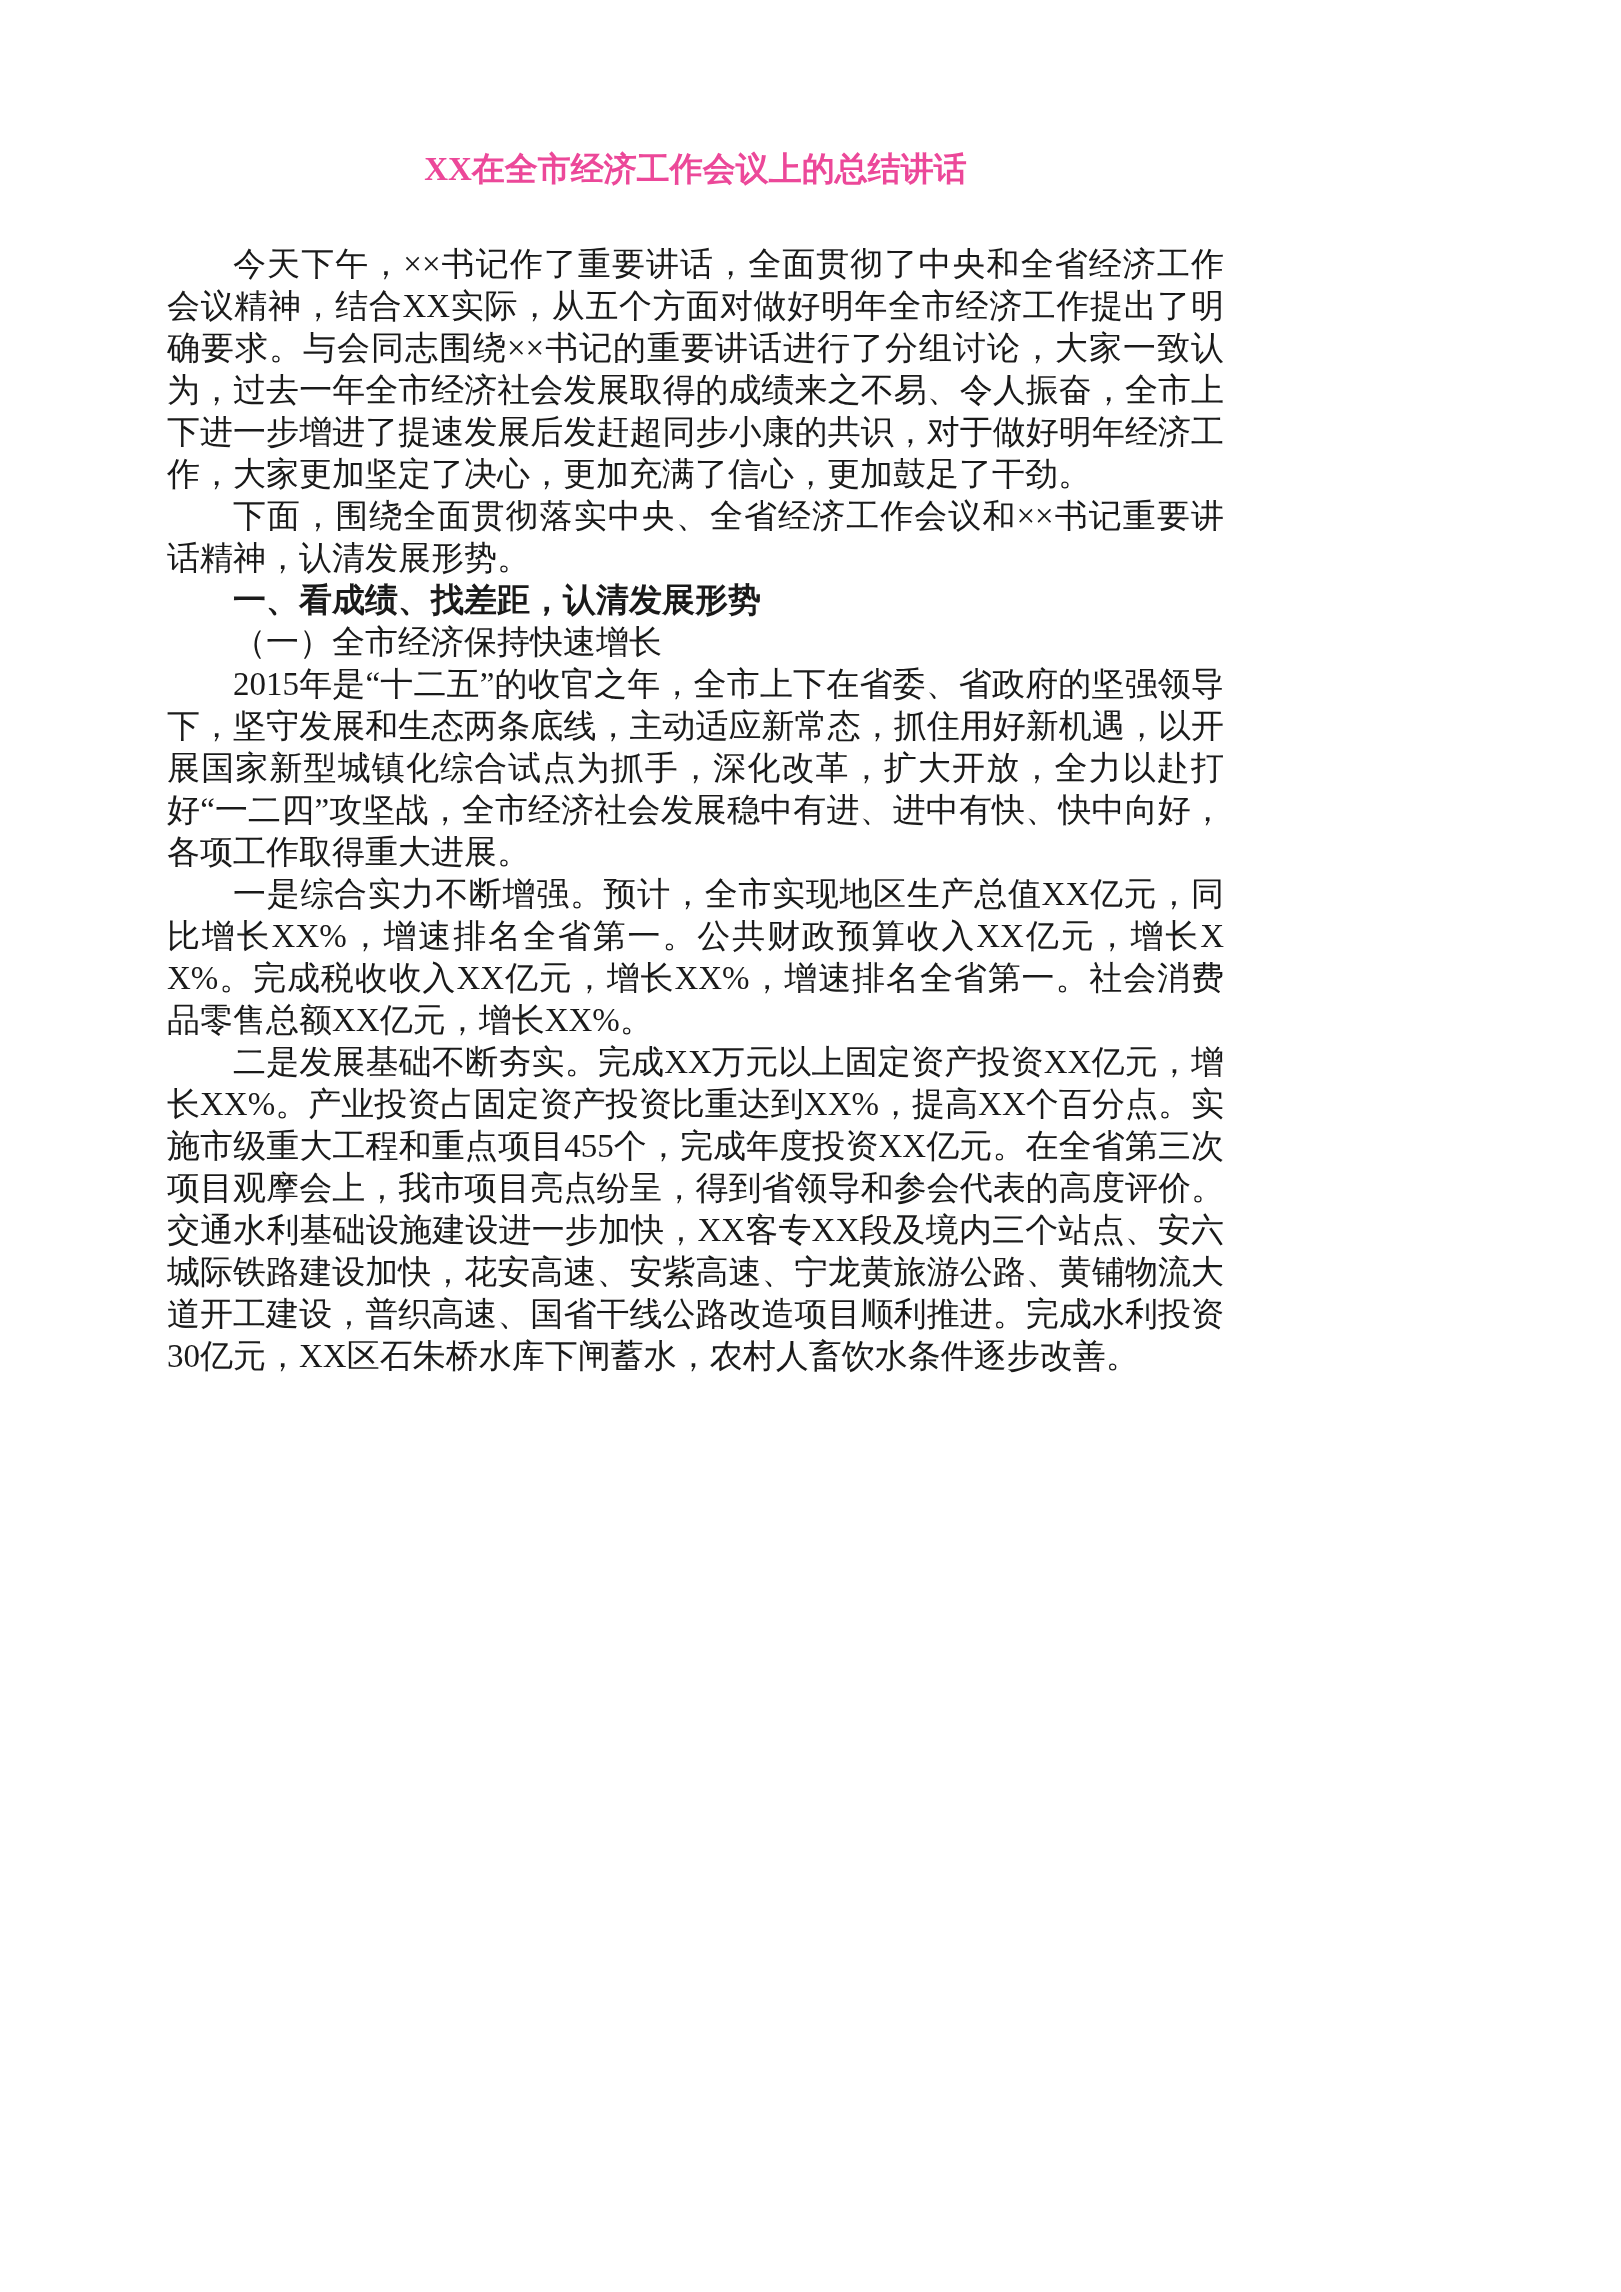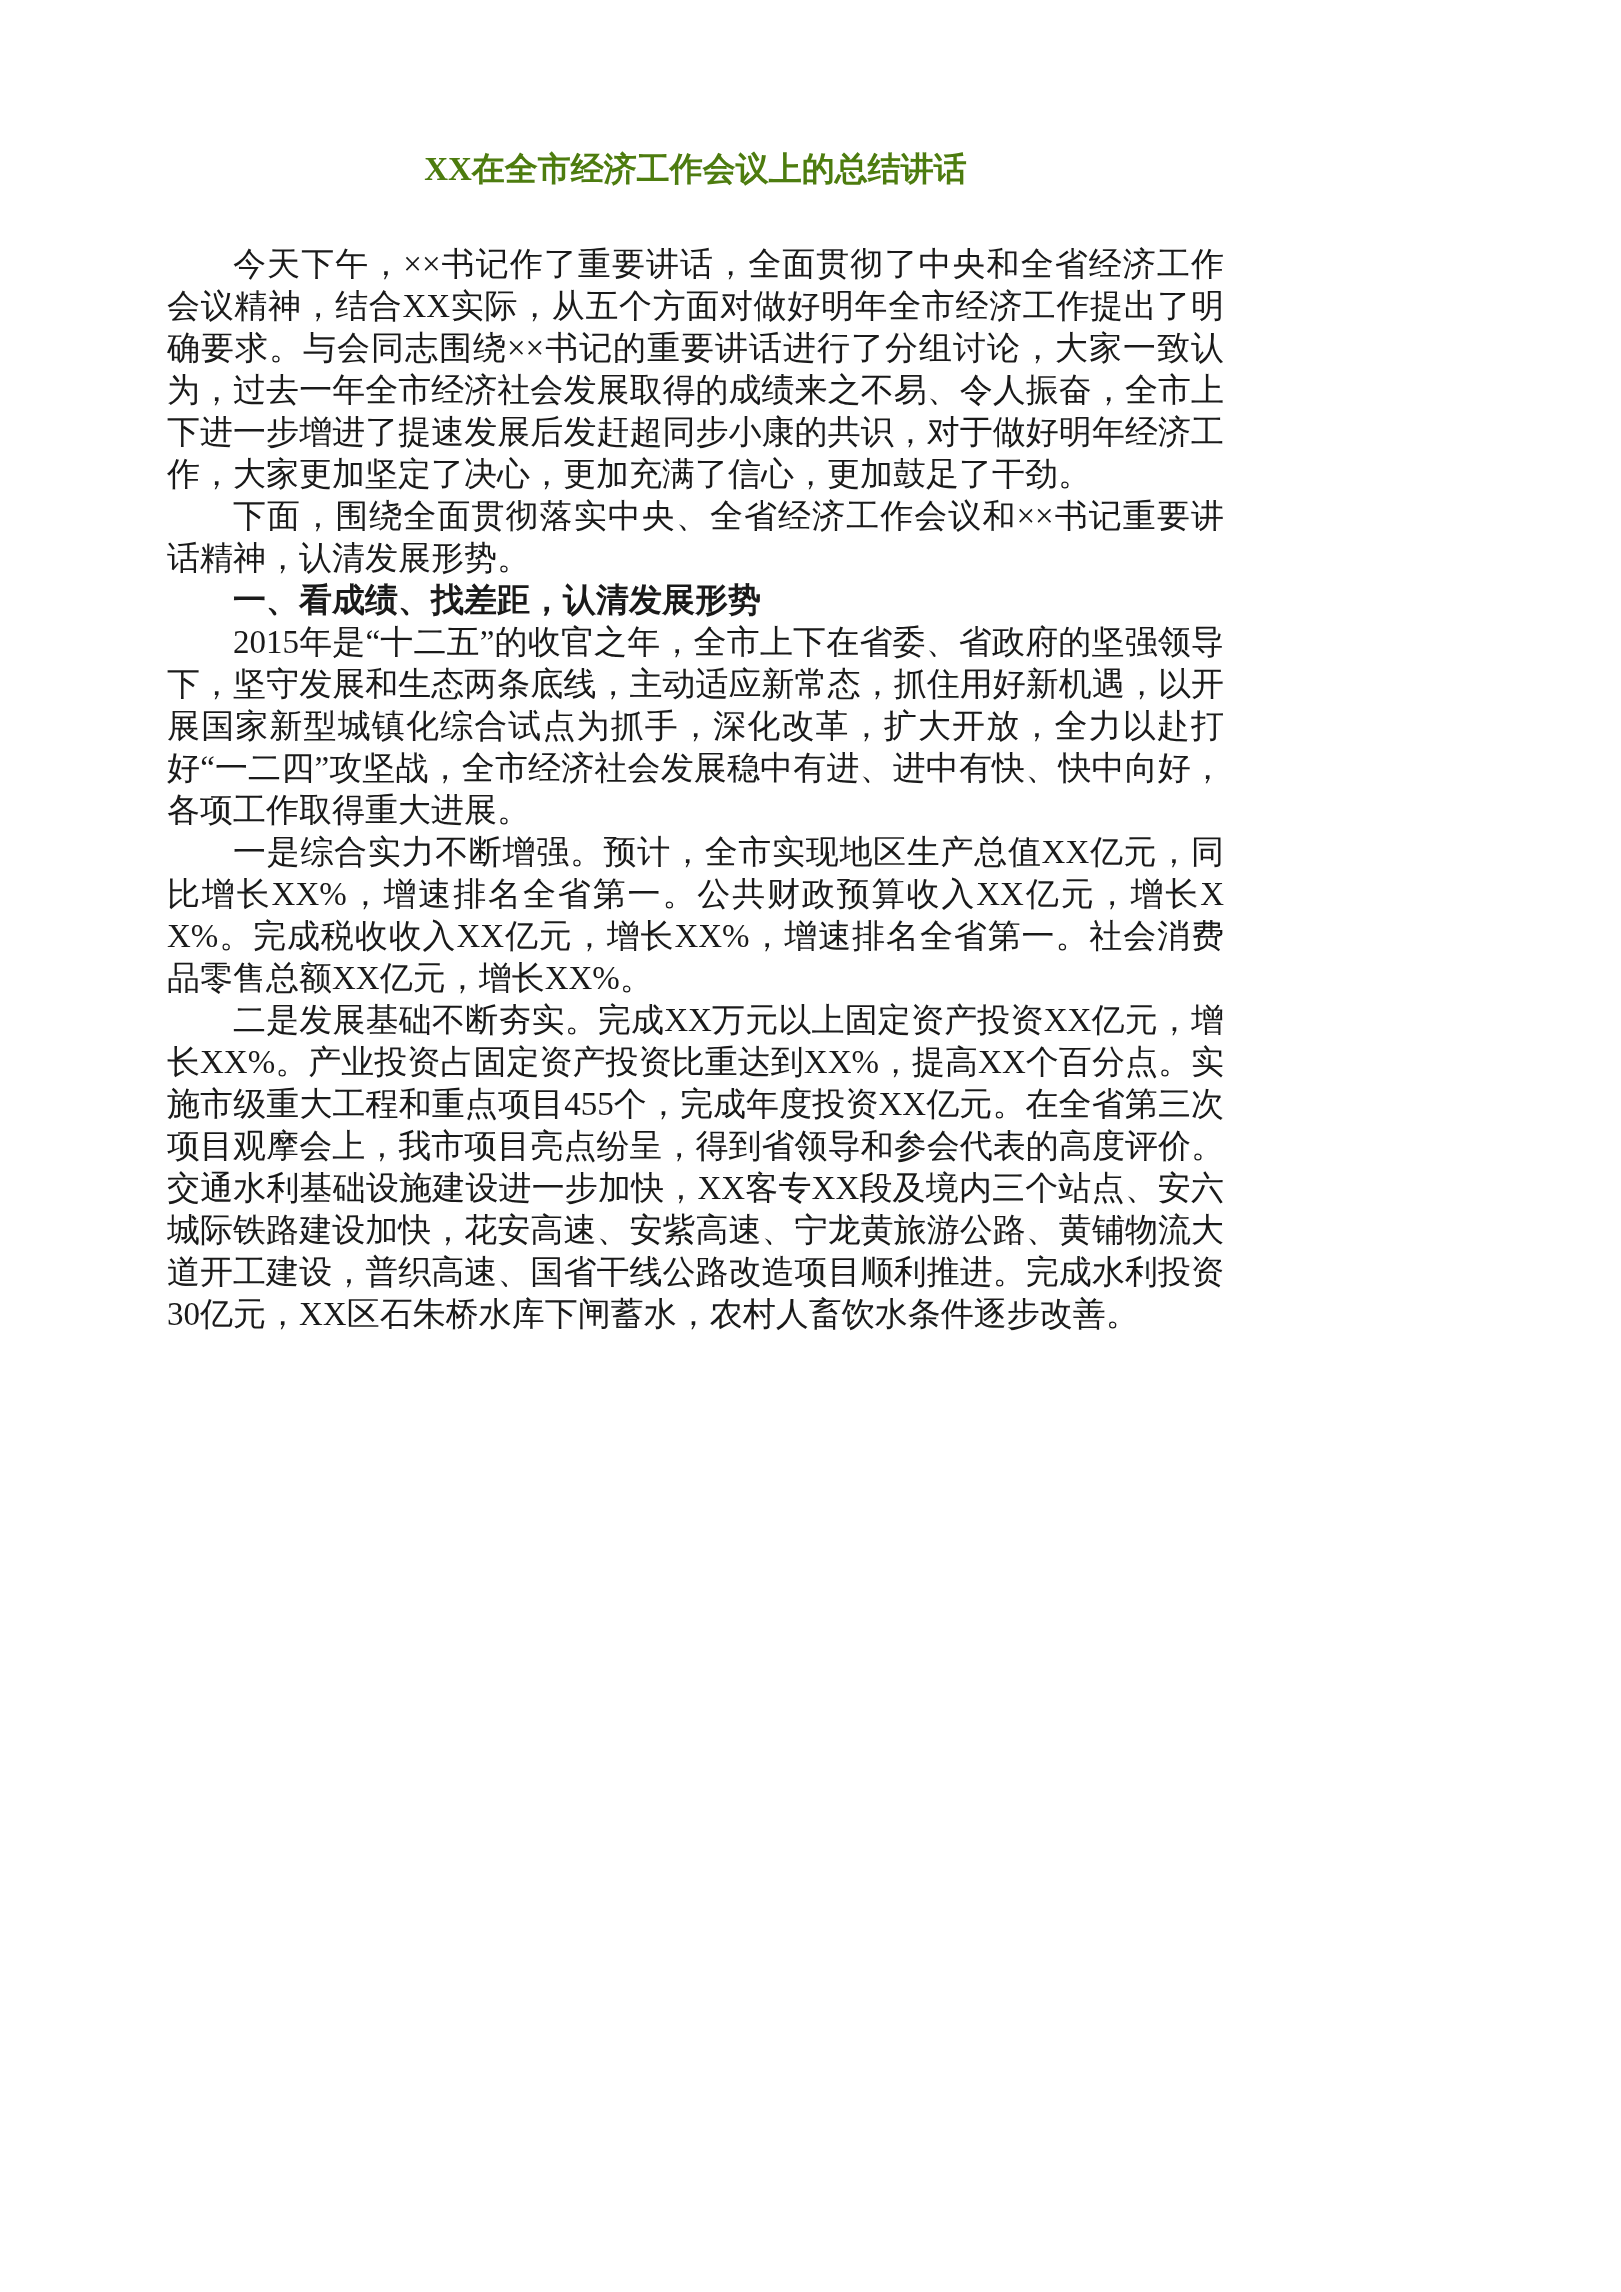--- a/index.html
+++ b/index.html
@@ -21,21 +21,21 @@
     width: 1057px;
     color: #1a1a1a;
     font-family: "Liberation Serif", "DejaVu Serif", serif;
   }
   .doc-title {
     margin: 0 0 51px 0;
     font-size: 33px;
     line-height: 45px;
     font-weight: bold;
     text-align: center;
-    color: #4d7c0f;
+    color: #ec4899;
   }
   .doc p {
     margin: 0;
     font-size: 33px;
     line-height: 42px;
     text-align: justify;
     text-justify: inter-character;
     text-indent: 2em;
     word-break: break-all;
   }
@@ -52,20 +52,21 @@
 <div class="page">
   <div class="doc">
     <h1 class="doc-title">XX在全市经济工作会议上的总结讲话</h1>
 
     <p class="body">今天下午，××书记作了重要讲话，全面贯彻了中央和全省经济工作会议精神，结合XX实际，从五个方面对做好明年全市经济工作提出了明确要求。与会同志围绕××书记的重要讲话进行了分组讨论，大家一致认为，过去一年全市经济社会发展取得的成绩来之不易、令人振奋，全市上下进一步增进了提速发展后发赶超同步小康的共识，对于做好明年经济工作，大家更加坚定了决心，更加充满了信心，更加鼓足了干劲。</p>
 
     <p class="body">下面，围绕全面贯彻落实中央、全省经济工作会议和××书记重要讲话精神，认清发展形势。</p>
 
     <p class="heading">一、看成绩、找差距，认清发展形势</p>
 
+    <p class="subheading">（一）全市经济保持快速增长</p>
 
     <p class="body">2015年是“十二五”的收官之年，全市上下在省委、省政府的坚强领导下，坚守发展和生态两条底线，主动适应新常态，抓住用好新机遇，以开展国家新型城镇化综合试点为抓手，深化改革，扩大开放，全力以赴打好“一二四”攻坚战，全市经济社会发展稳中有进、进中有快、快中向好，各项工作取得重大进展。</p>
 
     <p class="body">一是综合实力不断增强。预计，全市实现地区生产总值XX亿元，同比增长XX%，增速排名全省第一。公共财政预算收入XX亿元，增长XX%。完成税收收入XX亿元，增长XX%，增速排名全省第一。社会消费品零售总额XX亿元，增长XX%。</p>
 
     <p class="body">二是发展基础不断夯实。完成XX万元以上固定资产投资XX亿元，增长XX%。产业投资占固定资产投资比重达到XX%，提高XX个百分点。实施市级重大工程和重点项目455个，完成年度投资XX亿元。在全省第三次项目观摩会上，我市项目亮点纷呈，得到省领导和参会代表的高度评价。交通水利基础设施建设进一步加快，XX客专XX段及境内三个站点、安六城际铁路建设加快，花安高速、安紫高速、宁龙黄旅游公路、黄铺物流大道开工建设，普织高速、国省干线公路改造项目顺利推进。完成水利投资30亿元，XX区石朱桥水库下闸蓄水，农村人畜饮水条件逐步改善。</p>
 
 
 
   </div>

